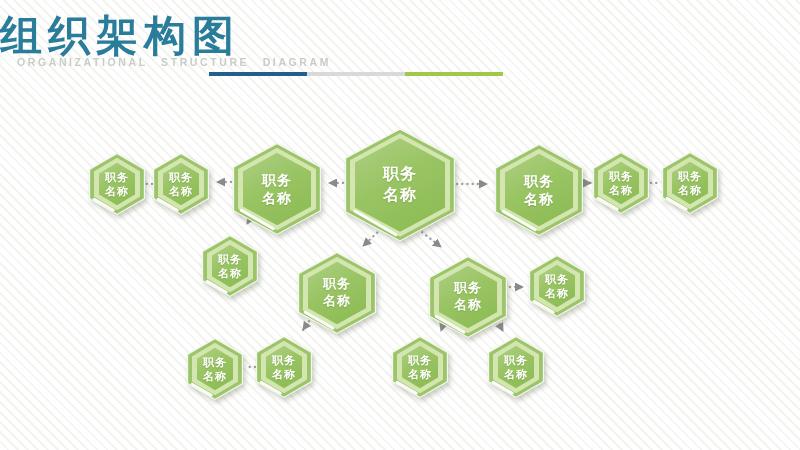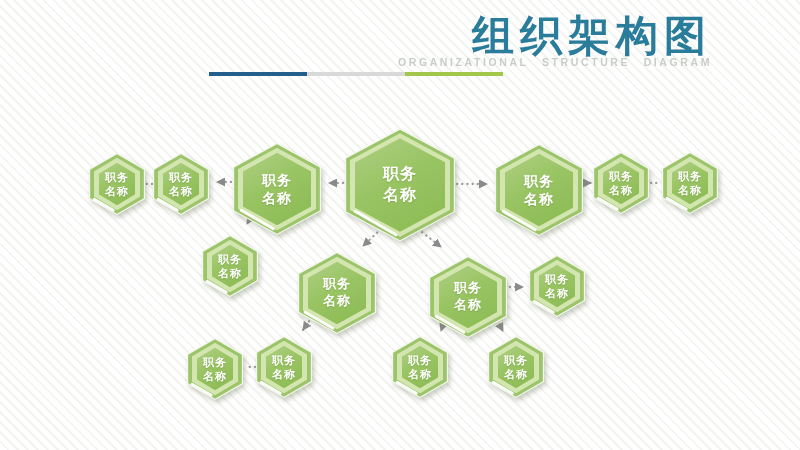--- a/index.html
+++ b/index.html
@@ -8,21 +8,21 @@
     background:#e9e9e9;
   }
   .slide{
     position:relative;
     width:800px;height:450px;
     overflow:hidden;
     background:
       repeating-linear-gradient(45deg,#ffffff 0px,#ffffff 5px,#f3f3f0 5px,#f3f3f0 7px);
   }
   
-  .header{position:absolute;left:0;top:0;width:712px;text-align:right;z-index:5;}
+  .header{position:absolute;left:0;top:0;width:712px;text-align:left;z-index:5;}
   .title{
     margin:14px 0 0 0;
     font-size:42px;line-height:44px;font-weight:bold;
     letter-spacing:6px;color:#2a7c9b;
   }
   .subtitle{
     margin-top:-2px;
     font-size:10.5px;letter-spacing:2.6px;word-spacing:8px;
     color:#c7cec6;font-weight:bold;padding-left:17px;
   }

